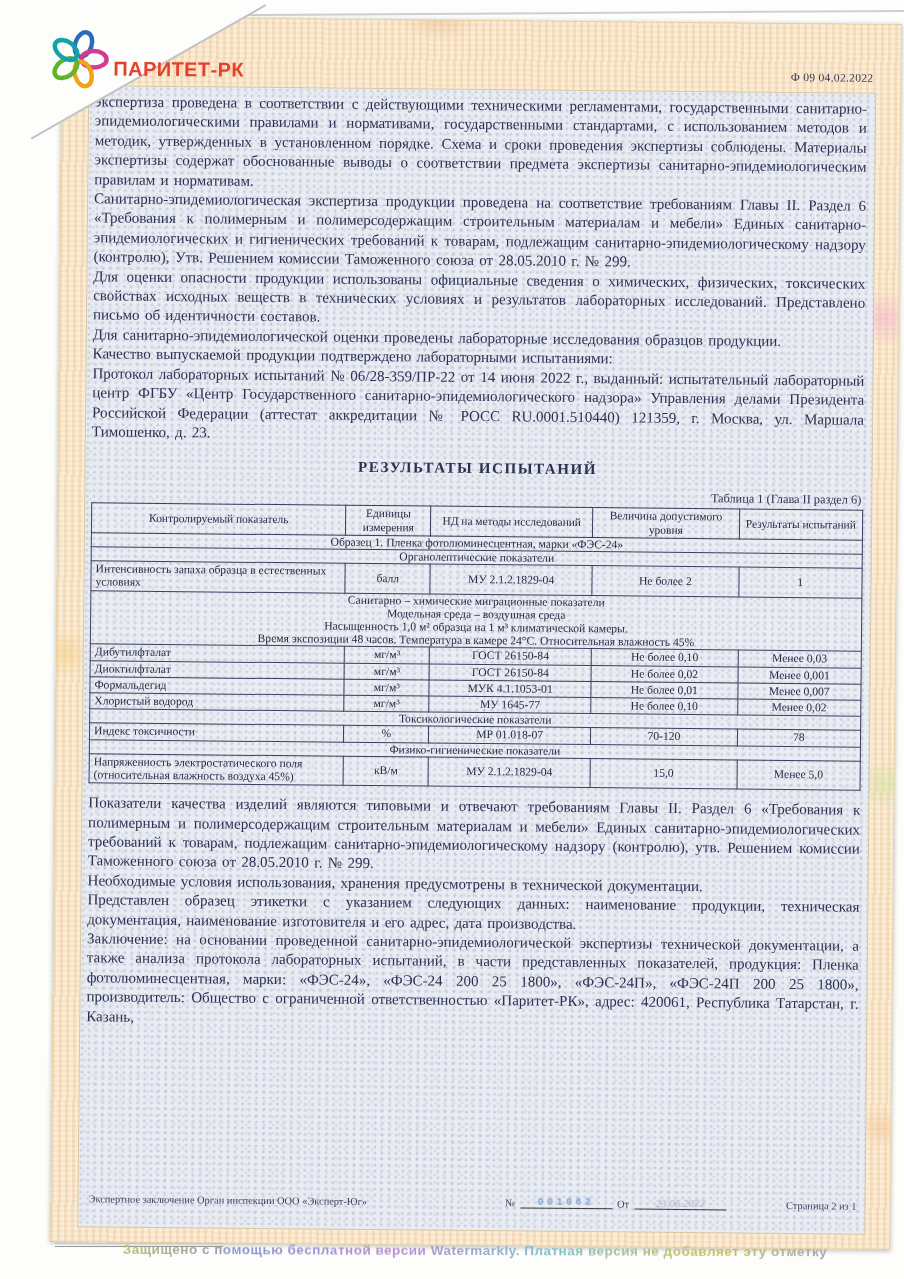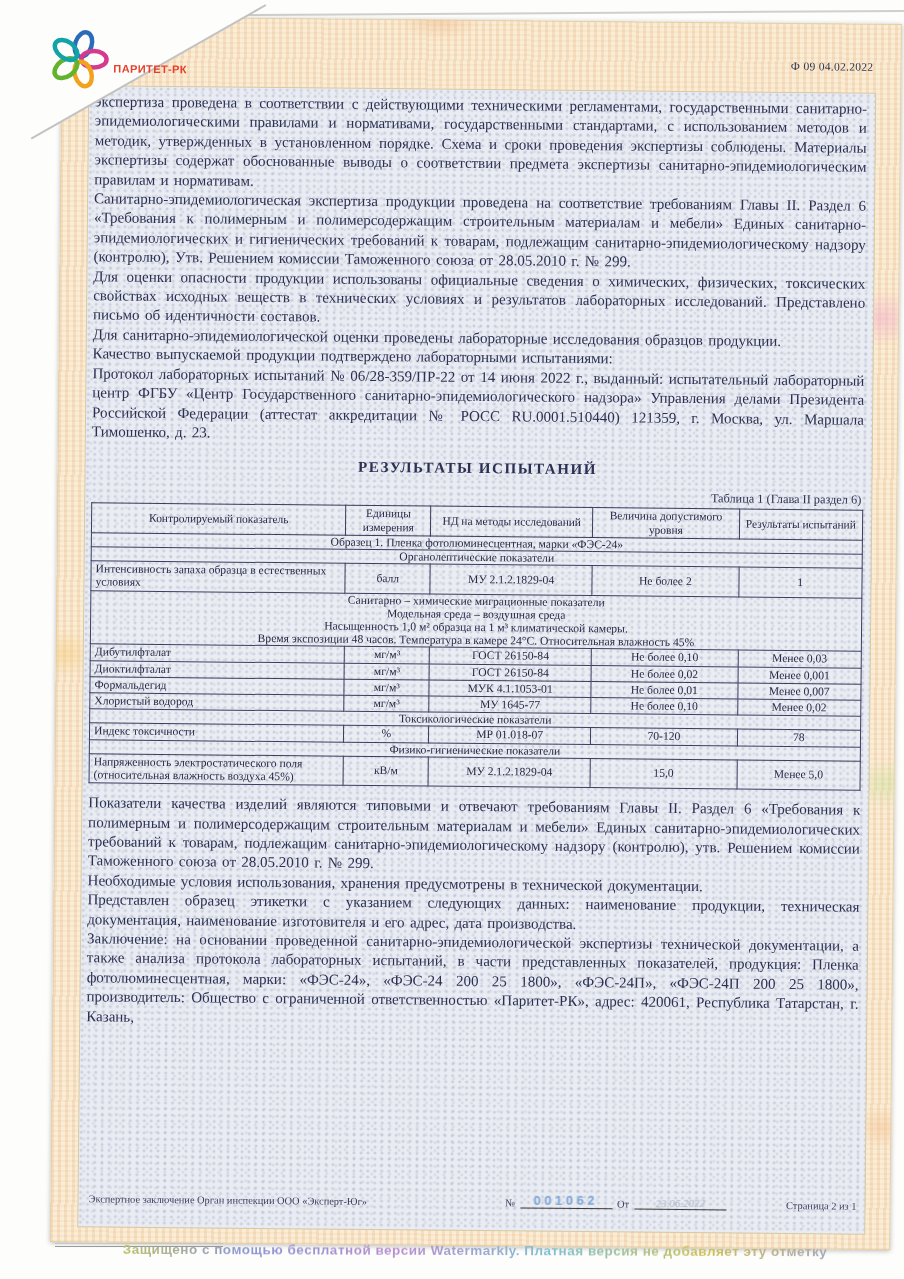--- a/index.html
+++ b/index.html
@@ -49,24 +49,24 @@
   .fold-line {
     position:absolute; left:-30px; top:122px; width:270px; height:2px;
     background:#c2c2c2; transform-origin:0 0; transform:rotate(-30.2deg); z-index:6;
   }
   .logo {
     position:absolute; left:-14px; top:12px; z-index:8;
     display:flex; align-items:center; gap:4px;
   }
   .logo-text {
     color:#e63f2a; font-family:"Liberation Sans", sans-serif;
-    font-weight:bold; font-size:11px; letter-spacing:.4px; margin-top:18px;
+    font-weight:bold; font-size:20px; letter-spacing:.4px; margin-top:18px;
   }
   .form-code {
-    position:absolute; top:37px; right:28px; z-index:4;
+    position:absolute; top:48px; right:28px; z-index:4;
     font-size:11.5px; color:#33364f; letter-spacing:.3px;
   }
   .bodytext p {
     margin:0; text-align:justify; font-size:15px; line-height:19.4px;
     word-spacing:1.6px;
   }
   .results-heading {
     margin:15px 0 12px; text-align:center; font-size:15px;
     font-weight:600; letter-spacing:1.6px;
   }
@@ -90,22 +90,22 @@
     position:absolute; left:10px; right:8px; bottom:22px;
     display:flex; align-items:flex-end; font-size:10.4px; color:#3a3e5c;
   }
   .f-org { flex:1 1 auto; }
   .f-num-group { flex:0 0 auto; display:flex; align-items:flex-end; gap:5px; margin-right:60px; }
   .blank {
     display:inline-block; border-bottom:1.2px solid #3c3c3c; min-width:92px;
     text-align:center; padding:0 4px;
   }
   .stamp {
-    color:#7ea6d6; font-family:Liberation Sans, sans-serif;
-    font-weight:bold; font-size:13px; letter-spacing:3.5px;
+    color:#7ea6d6; font-family:Liberation Mono, monospace;
+    font-weight:bold; font-size:10px; letter-spacing:3.5px;
     display:inline-block; transform:rotate(-.8deg); filter:blur(.2px);
   }
   .date-hand {
     color:#a9b0c5; font-style:italic; font-size:11px; filter:blur(.5px);
     display:inline-block; transform:rotate(-1.5deg);
   }
   .f-page { flex:0 0 auto; }
   .bottom-line { position:absolute; left:55px; top:1246px; width:168px; height:1px; background:#9a9a9a; box-shadow:0 -3px 0 #c7c7c7; }
   .watermark {
     position:absolute; left:90px; top:1243px; width:770px; text-align:center;

